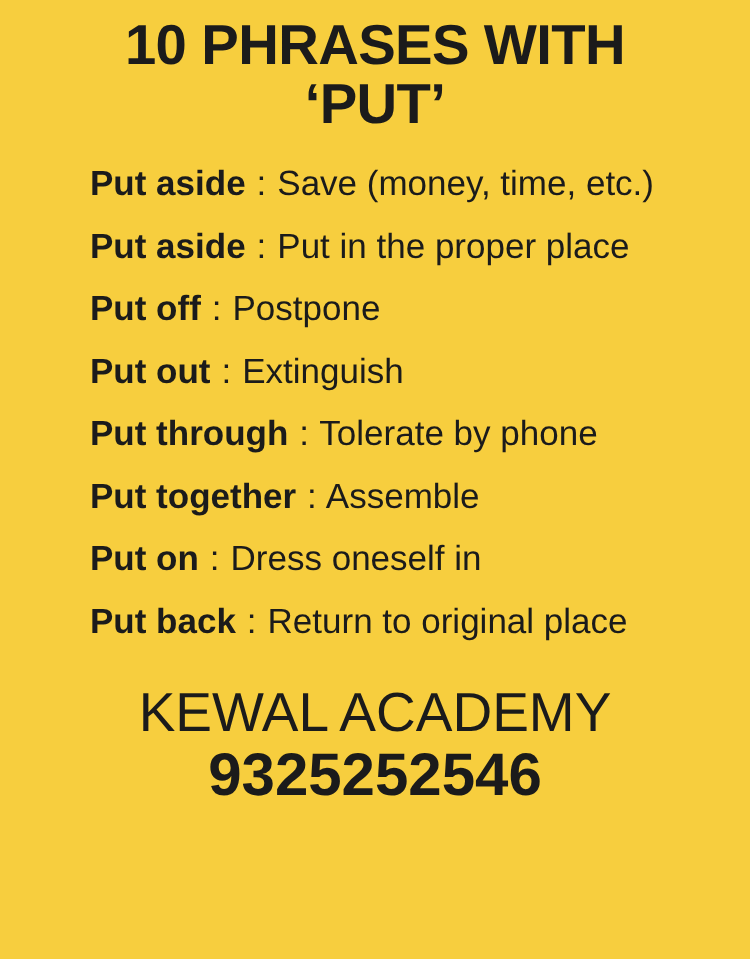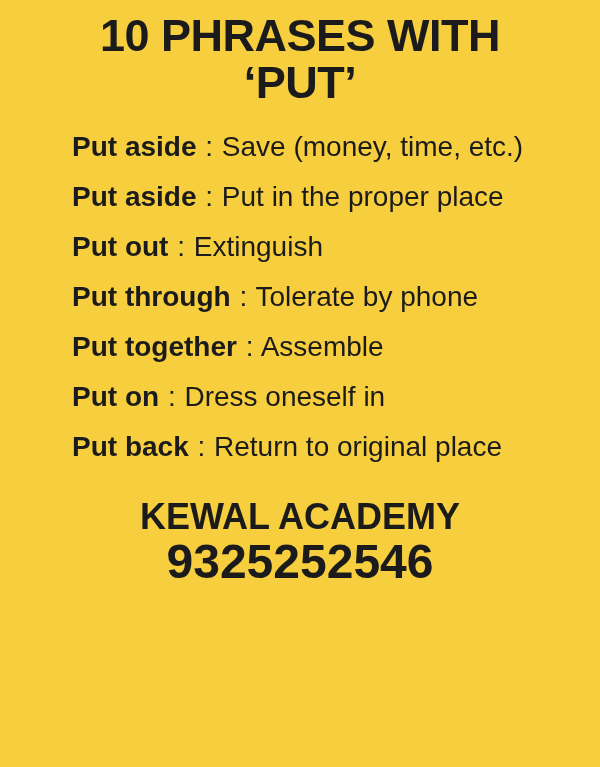--- a/index.html
+++ b/index.html
@@ -63,22 +63,22 @@
   }
   .phrase-def {
     font-weight: normal;
   }
   .footer {
     margin-top: 14px;
     text-align: center;
     width: 100%;
   }
   .footer-name {
-    font-weight: bold;
-    font-size: 36px;
+    font-weight: normal;
+    font-size: 44px;
     line-height: 1.1;
     letter-spacing: 0px;
     color: #1b1b1b;
   }
   .footer-phone {
     font-weight: bold;
     font-size: 48px;
     line-height: 1.1;
     color: #1b1b1b;
   }
@@ -100,20 +100,25 @@
       <span class="phrase-sep">:</span>
       <span class="phrase-def">Save (money, time, etc.)</span>
     </li>
 
     <li class="phrase-item">
       <span class="phrase-term">Put aside</span>
       <span class="phrase-sep">:</span>
       <span class="phrase-def">Put in the proper place</span>
     </li>
 
+    <li class="phrase-item">
+      <span class="phrase-term">Put off</span>
+      <span class="phrase-sep">:</span>
+      <span class="phrase-def">Postpone</span>
+    </li>
 
     <li class="phrase-item">
       <span class="phrase-term">Put out</span>
       <span class="phrase-sep">:</span>
       <span class="phrase-def">Extinguish</span>
     </li>
 
     <li class="phrase-item">
       <span class="phrase-term">Put through</span>
       <span class="phrase-sep">:</span>

